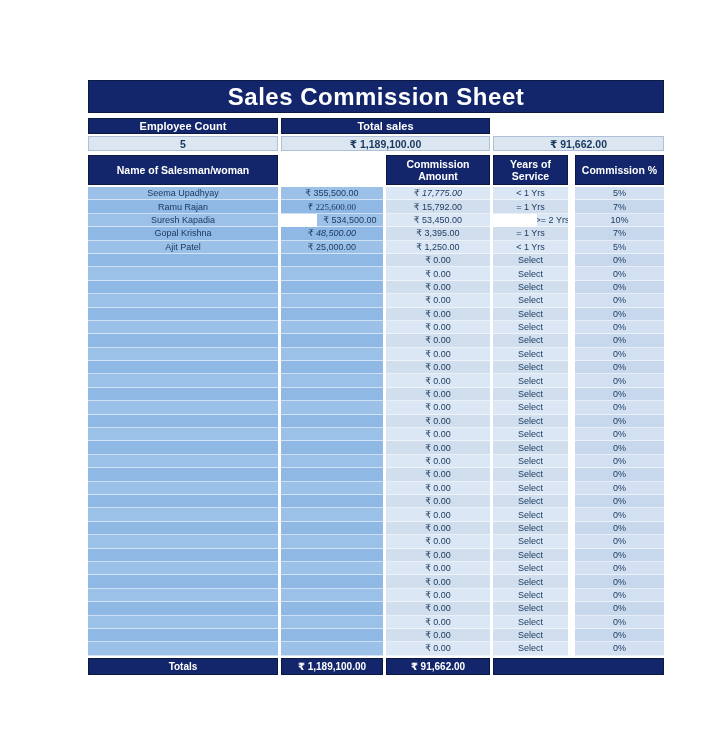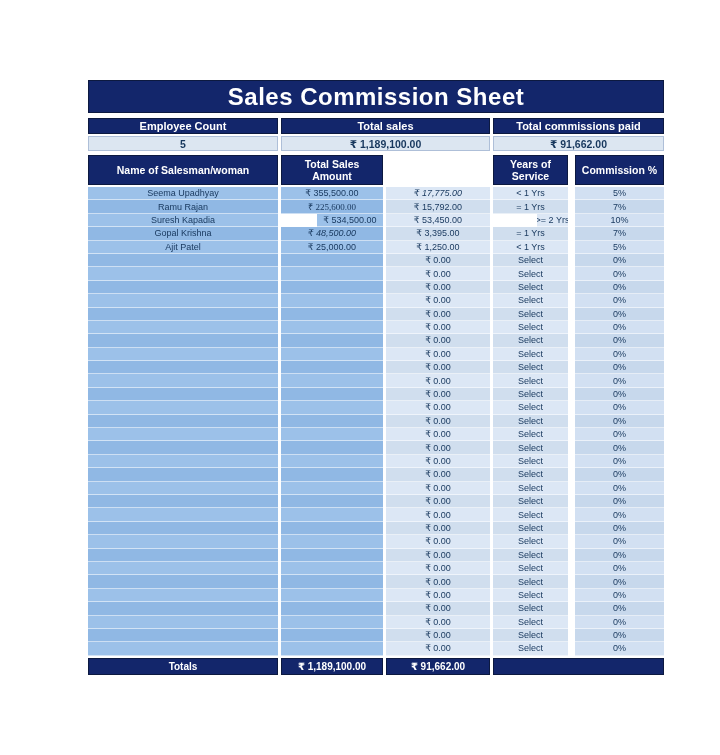--- a/index.html
+++ b/index.html
@@ -65,32 +65,31 @@
 <body>
 
 <div class="canvas">
   <div class="sheet">
 
     <div class="title-bar">Sales Commission Sheet</div>
 
     <div class="grid summary-labels">
       <div class="navy-block span-c1">Employee Count</div>
       <div class="navy-block span-c23">Total sales</div>
-      <div class="navy-block span-c45">Total commissions paid</div>
     </div>
 
     <div class="grid summary-values">
       <div class="value-block span-c1">5</div>
       <div class="value-block span-c23">₹ 1,189,100.00</div>
       <div class="value-block span-c45">₹ 91,662.00</div>
     </div>
 
     <div class="grid column-headers">
       <div class="navy-block c1">Name of Salesman/woman</div>
-      <div class="navy-block c2">Total Sales Amount</div>
+      <div class="navy-block c3">Commission Amount</div>
       <div class="navy-block c4">Years of Service</div>
       <div class="navy-block c5">Commission %</div>
     </div>
 
     <div class="grid data-rows" id="rows">
         <div class="cell c1 light-r" style="grid-row: 1;">Seema Upadhyay</div>
         <div class="cell c2 light-r" style="grid-row: 1;">₹ 355,500.00</div>
         <div class="cell c3 light-r" style="grid-row: 1; font-style: italic;">₹ 17,775.00</div>
         <div class="cell c4 light-r" style="grid-row: 1;">&lt; 1 Yrs</div>
         <div class="cell c5 light-r" style="grid-row: 1;">5%</div>

